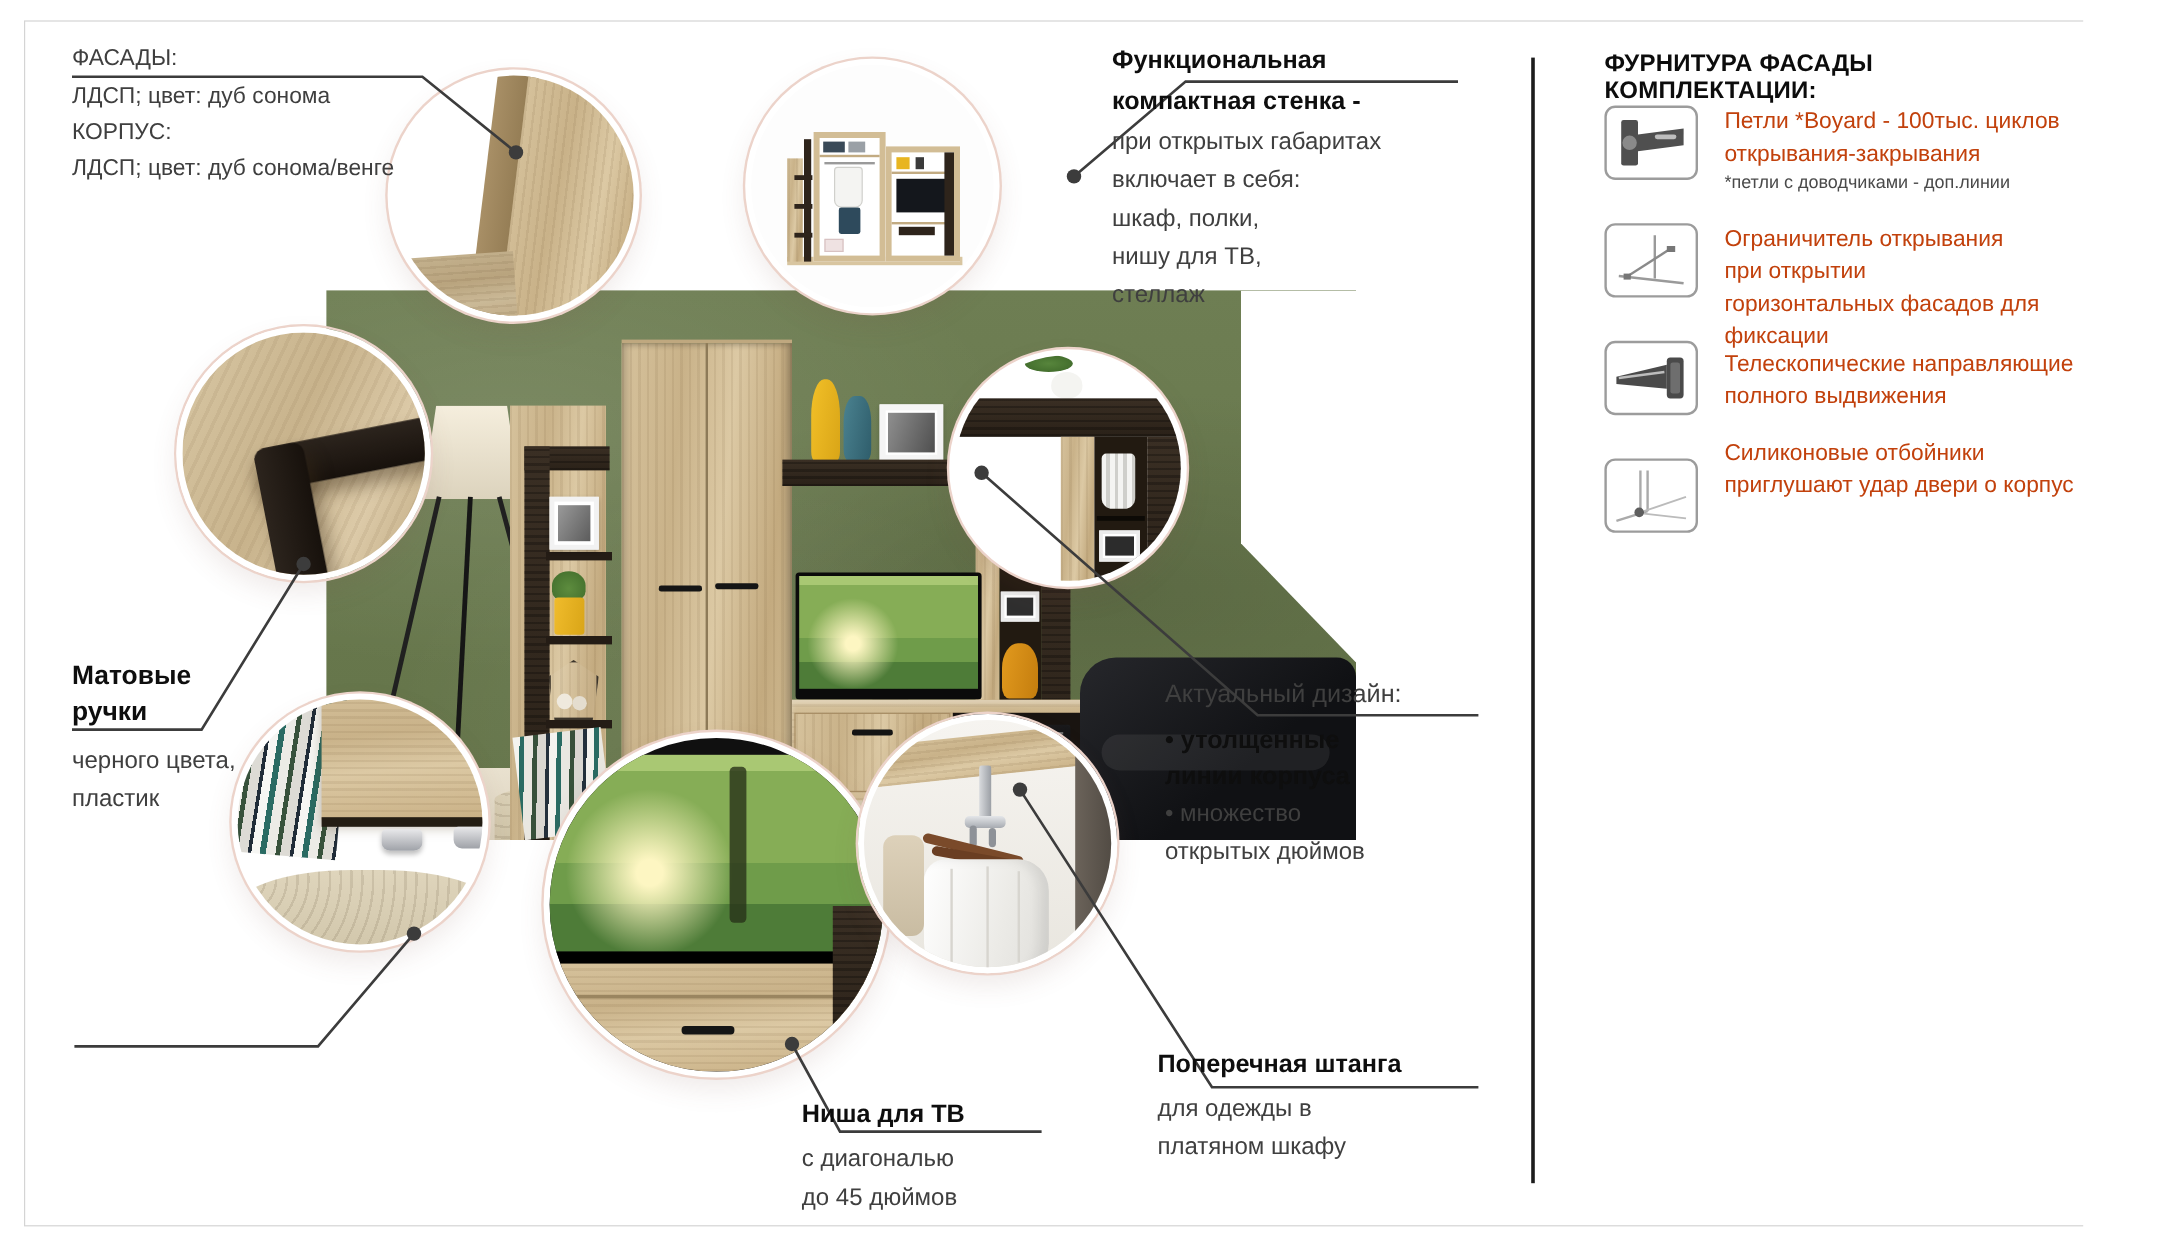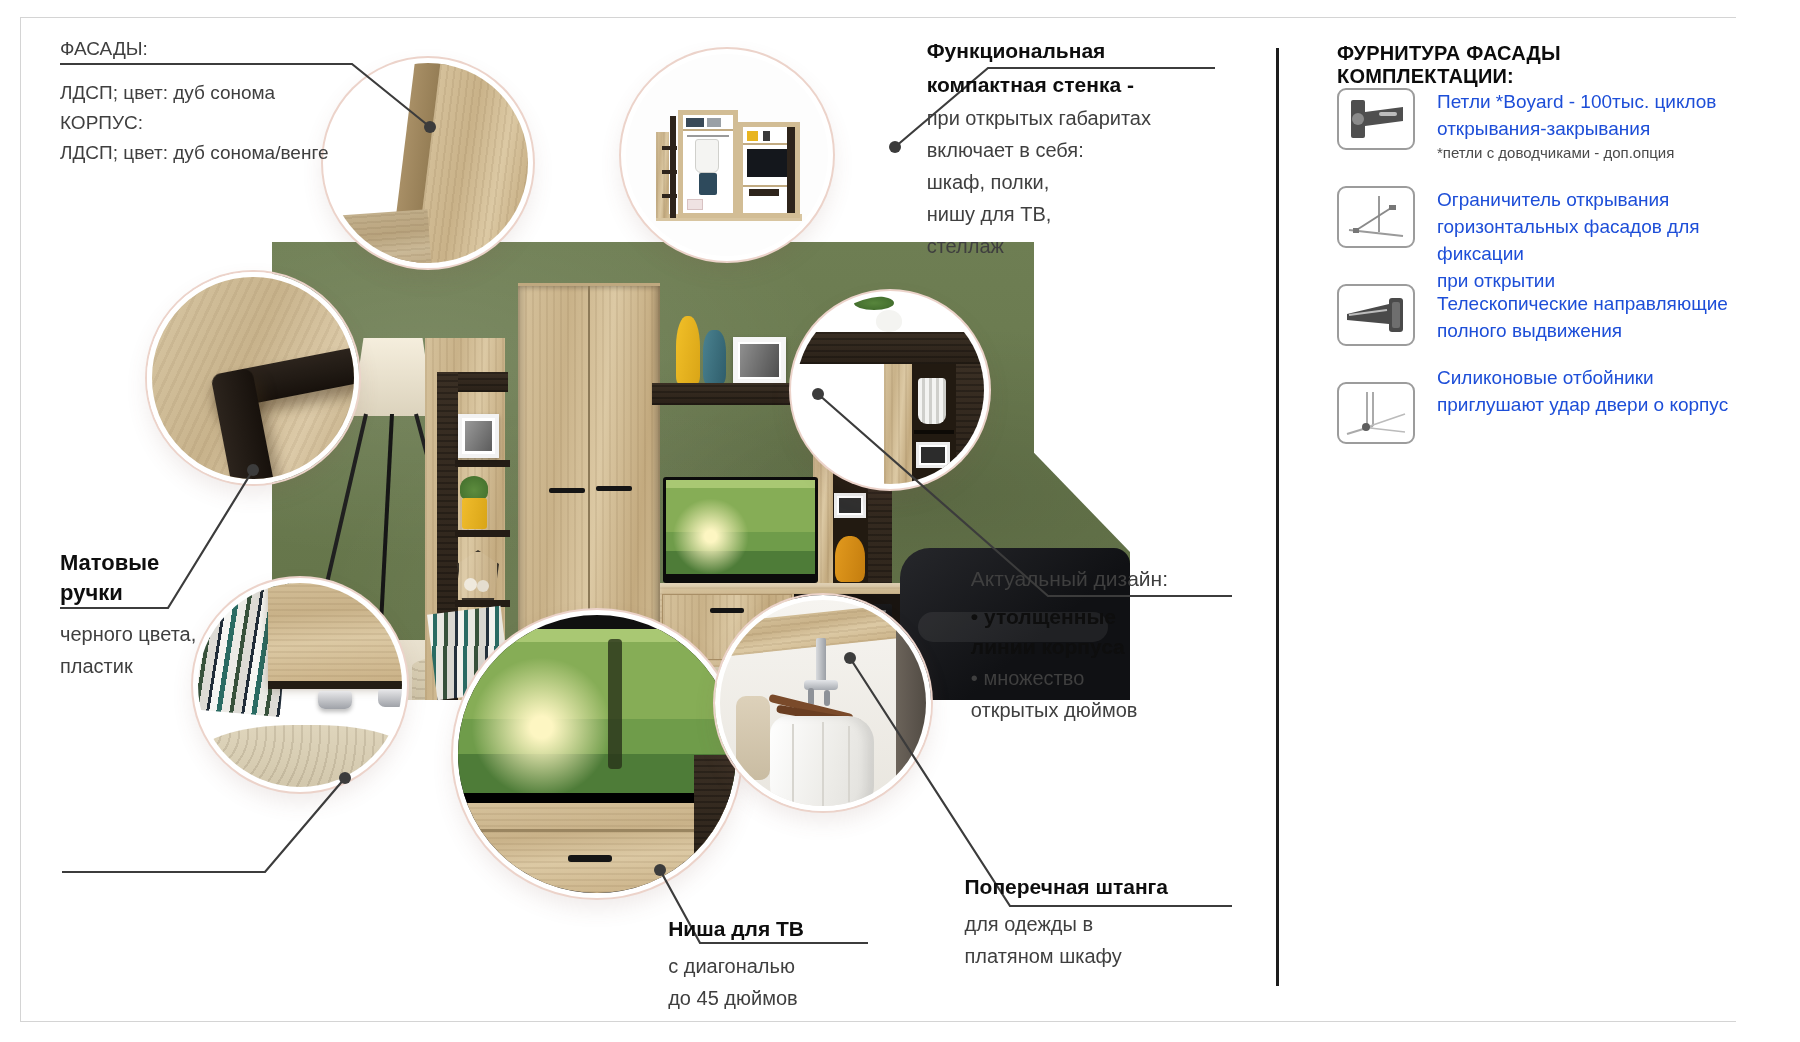--- a/index.html
+++ b/index.html
@@ -34,21 +34,21 @@
   .floor{background:linear-gradient(#e9e1cf,#dcd3bf);}
   .rug{background:
     repeating-radial-gradient(circle at 10px 8px, rgba(120,105,80,.18) 0 2px, rgba(0,0,0,0) 2px 9px),
     linear-gradient(#dfd5bc,#cfc4a8);}
   .circle{border-radius:50%;border:5px solid #fff;box-shadow:0 0 0 2px #ecd3ca,0 10px 22px rgba(120,80,70,.12);overflow:hidden;background:#fff;}
   .dotline{pointer-events:none;}
   .screen{background:
     radial-gradient(circle at 30% 60%, #fdf6c2 0 5%, rgba(253,246,194,.75) 12%, rgba(0,0,0,0) 32%),
     linear-gradient(#a9c873 0 8%, #86ad56 8% 55%, #6f9c4a 55% 76%, #4e7c38 76% 100%);}
   .sb-icon-box{width:78px;height:62px;border:2px solid #9c9c9c;border-radius:9px;background:#fff;display:flex;align-items:center;justify-content:center;}
-  .sb-line{font-size:19px;line-height:27px;color:#1d4ed8;}
+  .sb-line{font-size:19px;line-height:27px;color:#c2410c;}
   .sb-note{font-size:15px;line-height:22px;color:#4a4a4a;}
   .sb-title{font-size:20px;font-weight:bold;color:#0c0c0c;letter-spacing:.2px;}
 </style>
 </head>
 <body>
 
 <div class="page">
 
   <div class="abs border-frame"></div>
 
@@ -230,21 +230,21 @@
     <polyline points="62,872 265,872 345,778" fill="none" stroke="#3c3c3c" stroke-width="2.2"></polyline>
     <circle cx="345" cy="778" r="6" fill="#3c3c3c"></circle>
     <polyline points="868,943 700,943 660,870" fill="none" stroke="#3c3c3c" stroke-width="2.2"></polyline>
     <circle cx="660" cy="870" r="6" fill="#3c3c3c"></circle>
     <polyline points="1232,906 1010,906 850,658" fill="none" stroke="#3c3c3c" stroke-width="2.2"></polyline>
     <circle cx="850" cy="658" r="6" fill="#3c3c3c"></circle>
   </svg>
 
   <div class="abs" style="left:60px;top:34px;z-index:50;">
     <div class="t19">ФАСАДЫ:</div>
-    <div class="t19" style="margin-top:14px;">ЛДСП; цвет: дуб сонома</div>
+    <div class="t19" style="margin-top:2px;">ЛДСП; цвет: дуб сонома</div>
     <div class="t19">КОРПУС:</div>
     <div class="t19">ЛДСП; цвет: дуб сонома/венге</div>
   </div>
 
   <div class="abs right" style="right:585px;top:34px;z-index:50;">
     <div class="b21" style="line-height:34px;">Функциональная</div>
     <div class="b21" style="line-height:34px;">компактная стенка -</div>
     <div class="t20">при открытых габаритах</div>
     <div class="t20">включает в себя:</div>
     <div class="t20">шкаф, полки,</div>
@@ -288,36 +288,36 @@
     <svg width="62" height="46" viewBox="0 0 62 46">
       <rect x="6" y="4" width="14" height="38" rx="2" fill="#4f4f4f"></rect>
       <circle cx="13" cy="23" r="6" fill="#8a8a8a"></circle>
       <polygon points="20,16 58,11 58,25 20,30" fill="#4f4f4f"></polygon>
       <rect x="34" y="16" width="18" height="4" rx="2" fill="#bdbdbd"></rect>
     </svg>
   </div>
   <div class="abs" style="left:1437px;top:88px;">
     <div class="sb-line">Петли *Boyard - 100тыс. циклов</div>
     <div class="sb-line">открывания-закрывания</div>
-    <div class="sb-note">*петли с доводчиками - доп.опция</div>
+    <div class="sb-note">*петли с доводчиками - доп.линии</div>
   </div>
 
   <div class="abs sb-icon-box" style="left:1337px;top:186px;">
     <svg width="62" height="46" viewBox="0 0 62 46">
       <line x1="34" y1="2" x2="34" y2="38" stroke="#9a9a9a" stroke-width="2"></line>
       <line x1="4" y1="36" x2="58" y2="42" stroke="#9a9a9a" stroke-width="2"></line>
       <line x1="10" y1="37" x2="46" y2="14" stroke="#8a8a8a" stroke-width="2"></line>
       <rect x="44" y="11" width="7" height="5" fill="#777"></rect>
       <rect x="8" y="34" width="6" height="5" fill="#777"></rect>
     </svg>
   </div>
   <div class="abs" style="left:1437px;top:186px;">
     <div class="sb-line">Ограничитель открывания</div>
+    <div class="sb-line">при открытии</div>
     <div class="sb-line">горизонтальных фасадов для фиксации</div>
-    <div class="sb-line">при открытии</div>
   </div>
 
   <div class="abs sb-icon-box" style="left:1337px;top:284px;">
     <svg width="62" height="46" viewBox="0 0 62 46">
       <polygon points="2,22 44,12 44,32 2,28" fill="#4a4a4a"></polygon>
       <line x1="4" y1="23" x2="42" y2="18" stroke="#bdbdbd" stroke-width="2"></line>
       <rect x="44" y="6" width="14" height="34" rx="3" fill="#4a4a4a"></rect>
       <rect x="47" y="10" width="8" height="26" rx="2" fill="#6e6e6e"></rect>
     </svg>
   </div>

